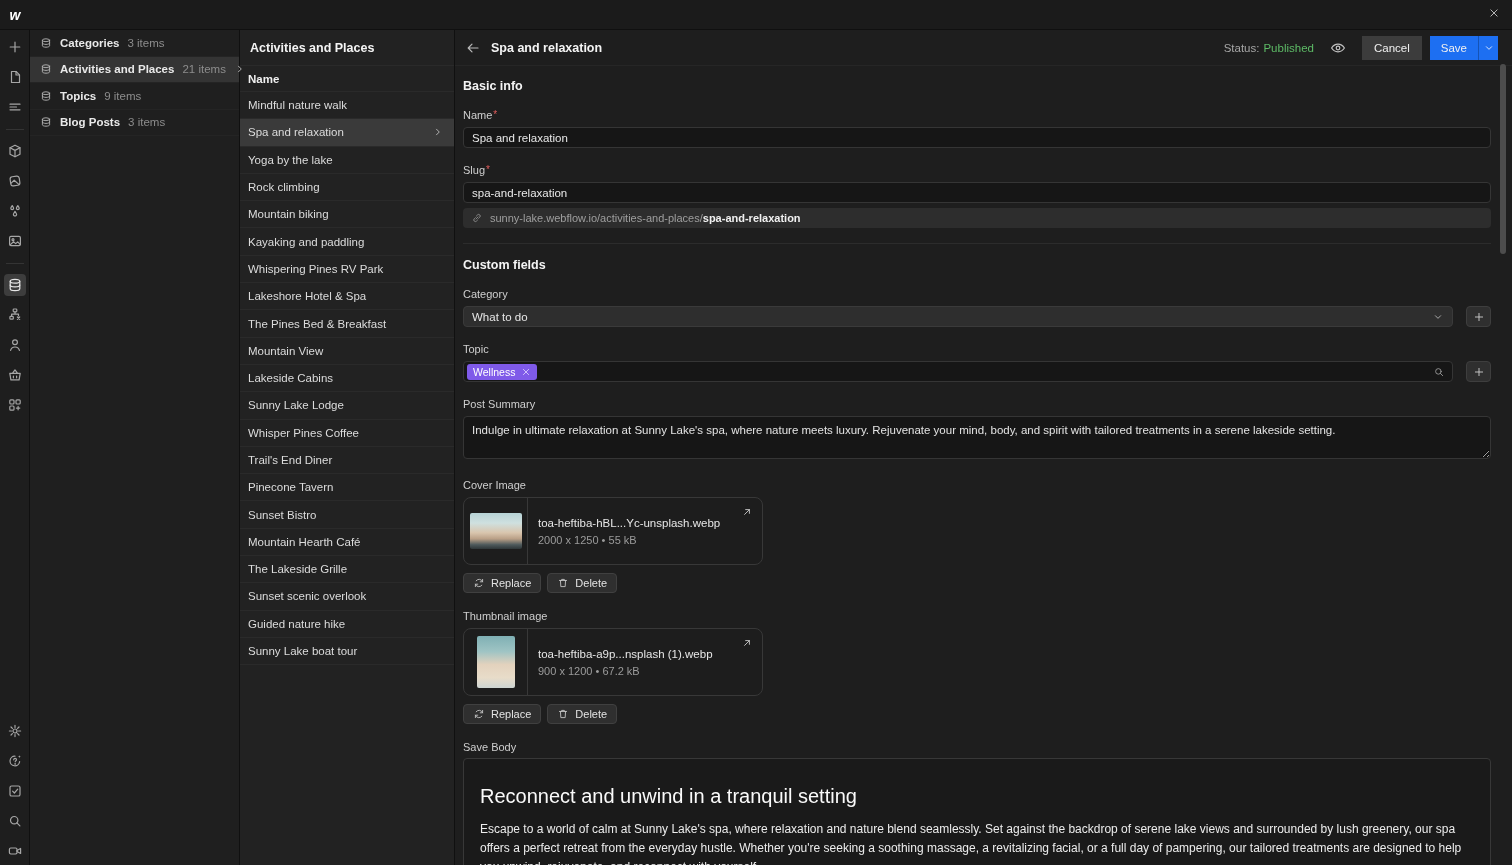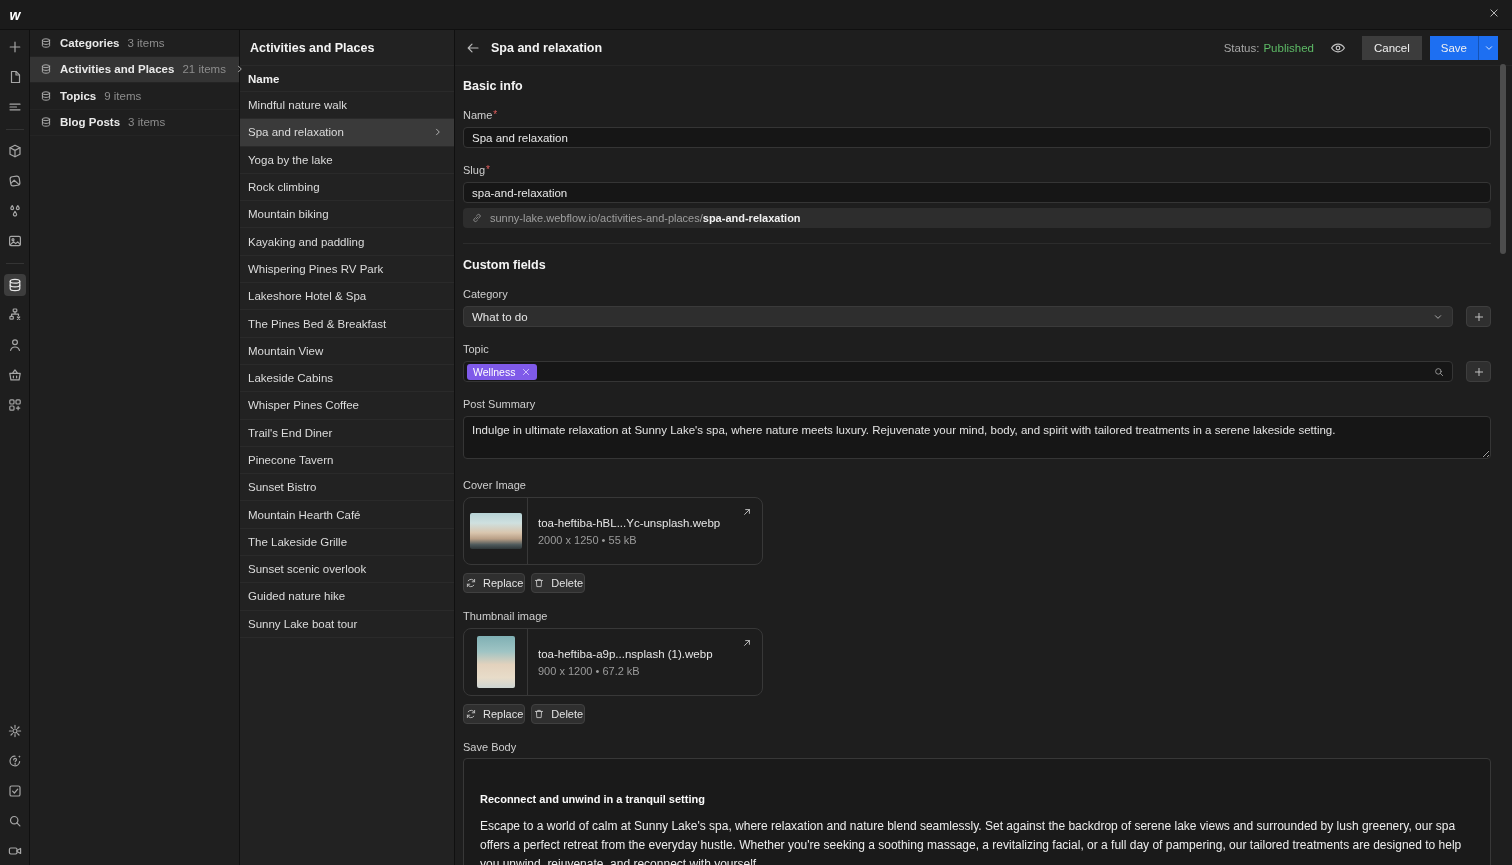--- a/index.html
+++ b/index.html
@@ -106,24 +106,24 @@
   .thumb{border-radius:2px;}
   .thumb.landscape{width:52px;height:36px;background:
     linear-gradient(180deg,#b7d3d6 0%,#cfe0df 28%,#d9c5ad 55%,#b99f86 72%,#4e5a5c 88%,#2e3638 100%);}
   .thumb.portrait{width:38px;height:52px;background:
     linear-gradient(180deg,#7fb0b4 0%,#9fc4c4 30%,#e3d2bd 55%,#e8dcc9 80%,#cdd4d2 100%);}
   .img-meta{flex:1;display:flex;flex-direction:column;justify-content:center;padding:0 10px;gap:5px;min-width:0;}
   .img-name{font-size:11.5px;color:#e6e6e6;white-space:nowrap;overflow:hidden;}
   .img-size{font-size:11px;color:#9b9b9b;}
   .open-ic{position:absolute;top:8px;right:9px;color:#cdcdcd;display:flex;}
   .img-actions{display:flex;gap:6px;margin-top:8px;}
-  .act-btn{height:20px;background:var(--btn-bg);border:1px solid #404040;border-radius:4px;display:inline-flex;align-items:center;gap:6px;padding:0 1px;font-size:11px;color:#e3e3e3;}
+  .act-btn{height:20px;background:var(--btn-bg);border:1px solid #404040;border-radius:4px;display:inline-flex;align-items:center;gap:6px;padding:0 9px;font-size:11px;color:#e3e3e3;}
   .act-btn .b-ic{display:flex;color:#c4c4c4;}
   .richtext{margin-top:5px;border:1px solid #383838;border-radius:4px;background:#1a1a1a;padding:10px 16px 20px;height:240px;overflow:hidden;}
-  .rt-h2{font-size:11px;font-weight:bold;color:#fafafa;margin-top:24px;}
+  .rt-h2{font-size:20px;font-weight:normal;color:#fafafa;margin-top:16px;}
   .rt-p{font-size:12px;line-height:1.6;color:#ececec;margin-top:12px;}
   .scroll-thumb{position:absolute;right:6px;top:34px;width:6px;height:190px;border-radius:3px;background:#4d4d4d;}
 </style>
 </head>
 <body>
 
 <svg width="0" height="0" style="position:absolute" aria-hidden="true">
   <defs>
     <symbol id="i-plus" viewBox="0 0 16 16">
         <path d="M8 3.2v9.6M3.2 8h9.6"></path>
@@ -462,20 +462,24 @@
   <div class="item-row">
     <span class="item-label">Mountain View</span>
 
   </div>
 
   <div class="item-row">
     <span class="item-label">Lakeside Cabins</span>
 
   </div>
 
+  <div class="item-row">
+    <span class="item-label">Sunny Lake Lodge</span>
+
+  </div>
 
   <div class="item-row">
     <span class="item-label">Whisper Pines Coffee</span>
 
   </div>
 
   <div class="item-row">
     <span class="item-label">Trail's End Diner</span>
 
   </div>

